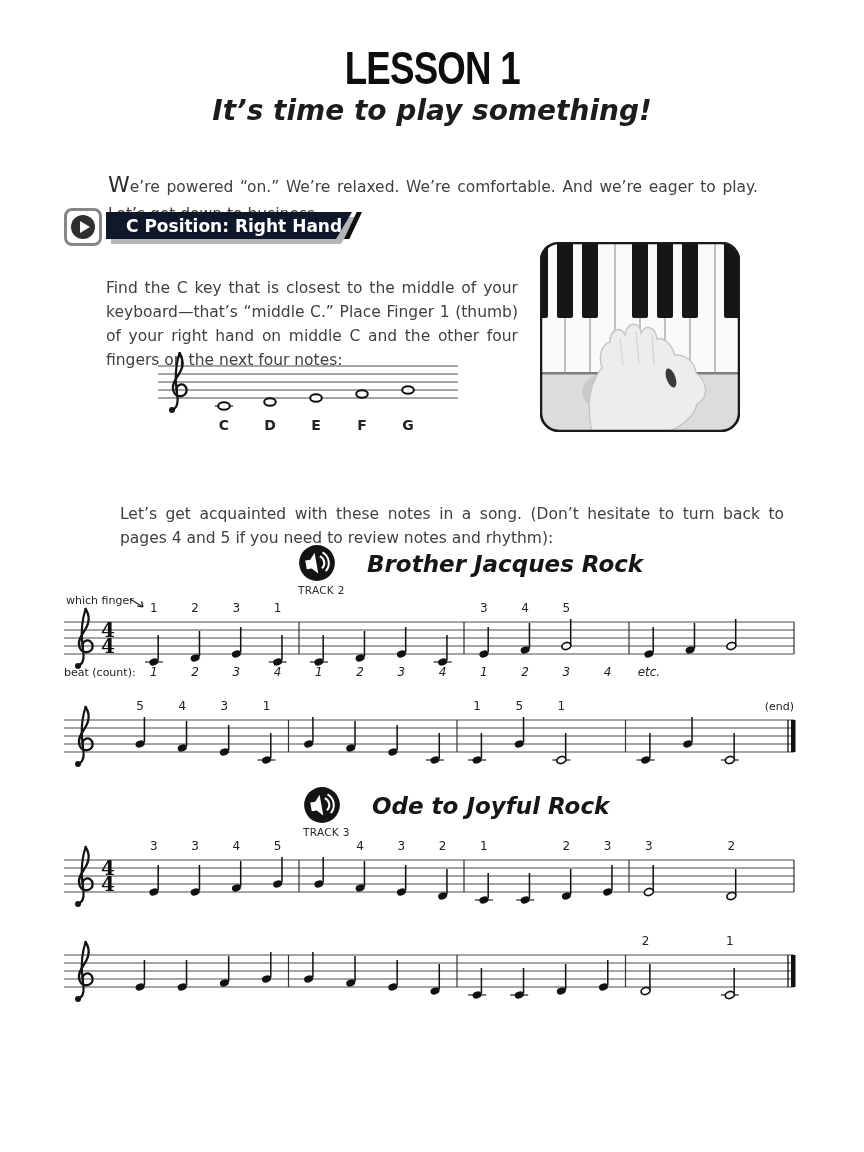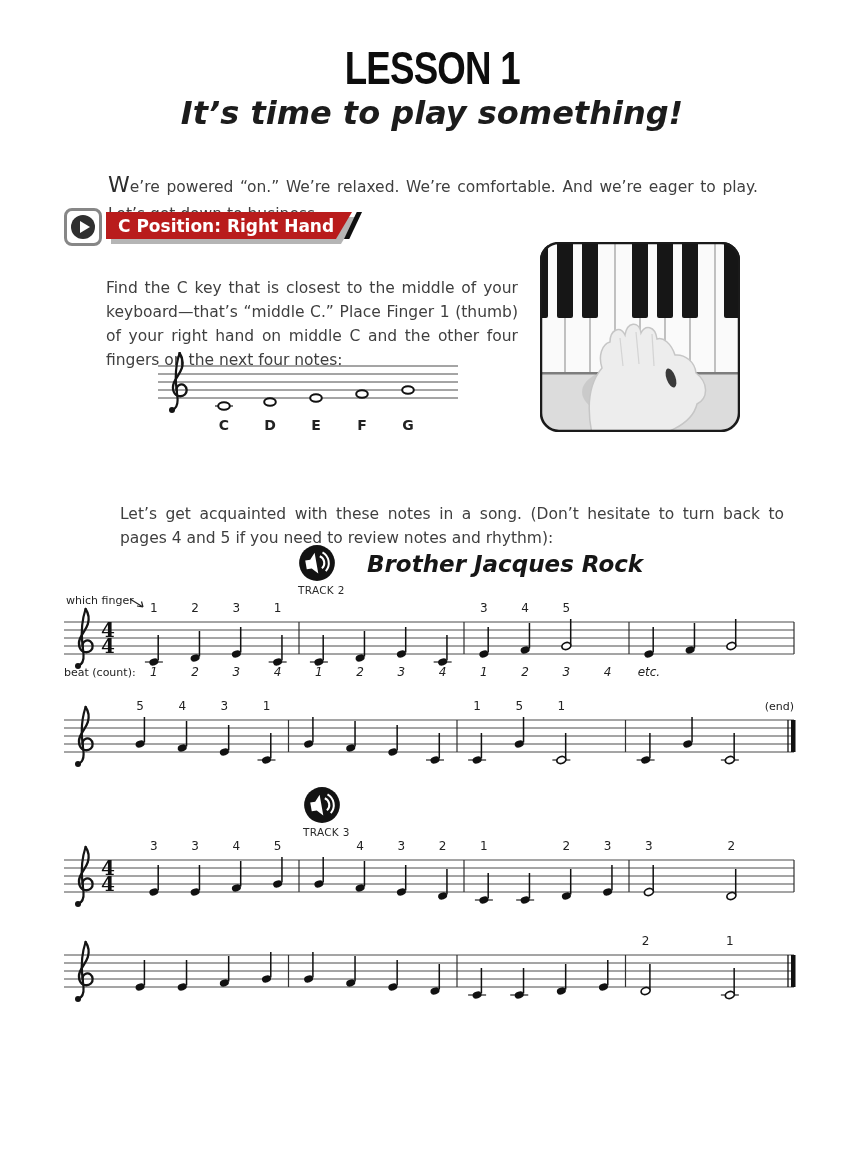--- a/index.html
+++ b/index.html
@@ -2,34 +2,34 @@
 <html><head>
 <meta charset="utf-8">
 <style>
   html,body{margin:0;padding:0;background:#fff;}
   .page{position:relative;width:864px;height:1024px;background:#ffffff;overflow:hidden;
         font-family:"DejaVu Sans",sans-serif;color:#3d3d3d;}
   .title-row{position:absolute;top:40px;left:0;width:864px;display:flex;justify-content:center;}
   .lesson-title{font-family:"Liberation Sans",sans-serif;font-weight:bold;font-size:47px;
         color:#0d0d0d;transform:scaleX(0.78);letter-spacing:-1px;white-space:nowrap;}
   .subtitle-row{position:absolute;top:94px;left:0;width:864px;text-align:center;}
-  .subtitle{font-size:32px;font-style:italic;font-weight:bold;color:#1c1c1c;}
+  .subtitle{font-size:28px;font-style:italic;font-weight:bold;color:#1c1c1c;}
   .para{font-size:15.5px;line-height:1.55;text-align:justify;color:#3f3f3f;}
   .intro{position:absolute;top:152px;left:108px;width:650px;}
   .dropcap{font-size:22px;color:#2c2c2c;}
   .banner-play{position:absolute;top:208px;left:64px;width:38px;height:38px;border:3px solid #878787;
         border-radius:8px;background:#fff;display:flex;align-items:center;justify-content:center;box-sizing:border-box;}
   .play-circle{width:24px;height:24px;border-radius:50%;background:#2f2f2f;display:flex;align-items:center;justify-content:center;}
   .play-tri{width:0;height:0;border-left:10px solid #fff;border-top:6px solid transparent;border-bottom:6px solid transparent;margin-left:3px;}
   .banner-wrap{position:absolute;top:212px;left:106px;width:280px;height:34px;}
   .banner-shadow{position:absolute;left:5px;top:5px;width:246px;height:27px;background:#b5b5b5;
         clip-path:polygon(0 0,246px 0,230px 100%,0 100%);}
-  .banner{position:absolute;left:0;top:0;width:246px;height:27px;background:#b91c1c;color:#fff;
+  .banner{position:absolute;left:0;top:0;width:246px;height:27px;background:#0f172a;color:#fff;
         clip-path:polygon(0 0,246px 0,230px 100%,0 100%);display:flex;align-items:center;
-        padding-left:12px;box-sizing:border-box;font-size:17px;font-weight:bold;}
+        padding-left:20px;box-sizing:border-box;font-size:17px;font-weight:bold;}
   .banner-tail{position:absolute;left:238px;top:0;width:22px;height:27px;background:#0f0f0f;
         clip-path:polygon(58% 0,82% 0,24% 100%,0 100%);}
   .find-text{position:absolute;top:260px;left:106px;width:412px;}
   .kbd-photo{position:absolute;top:242px;left:540px;width:200px;height:190px;}
   .staff{position:absolute;}
   .intro-staff{top:352px;left:158px;}
   .acquainted{position:absolute;top:486px;left:120px;width:664px;}
   .track-row{position:absolute;display:flex;align-items:center;}
   .track-block{display:flex;flex-direction:column;align-items:flex-start;width:58px;}
   .track-caption{font-size:10.5px;color:#2a2a2a;margin-top:2px;letter-spacing:0.3px;}
@@ -359,20 +359,21 @@
       <svg viewBox="0 0 34 34" width="38" height="38">
         <circle cx="17" cy="17" r="16" fill="#131313"></circle>
         <g transform="rotate(-10 17 17)">
           <path d="M7,13 h4.5 l5,-5.5 v19 l-5,-5.5 h-4.5 z" fill="#ffffff"></path>
           <path d="M20.5,11.5 a6.5,6.5 0 0 1 0,11" fill="none" stroke="#ffffff" stroke-width="1.8"></path>
           <path d="M23.5,8.5 a11,11 0 0 1 0,17" fill="none" stroke="#ffffff" stroke-width="1.8"></path>
         </g>
       </svg>
       <span class="track-caption">TRACK 3</span>
     </div>
+    <span class="song-title">Ode to Joyful Rock</span>
   </div>
 
   <div class="staff" style="top:832px;left:64px;"><svg viewBox="0 0 734 100" width="734" height="100">
         <line x1="0" y1="28" x2="730" y2="28" stroke="#4a4a4a" stroke-width="1"></line>
         <line x1="0" y1="36" x2="730" y2="36" stroke="#4a4a4a" stroke-width="1"></line>
         <line x1="0" y1="44" x2="730" y2="44" stroke="#4a4a4a" stroke-width="1"></line>
         <line x1="0" y1="52" x2="730" y2="52" stroke="#4a4a4a" stroke-width="1"></line>
         <line x1="0" y1="60" x2="730" y2="60" stroke="#4a4a4a" stroke-width="1"></line>
         <g transform="translate(8,28)">
           <circle cx="6" cy="44" r="3" fill="#141414"></circle>

